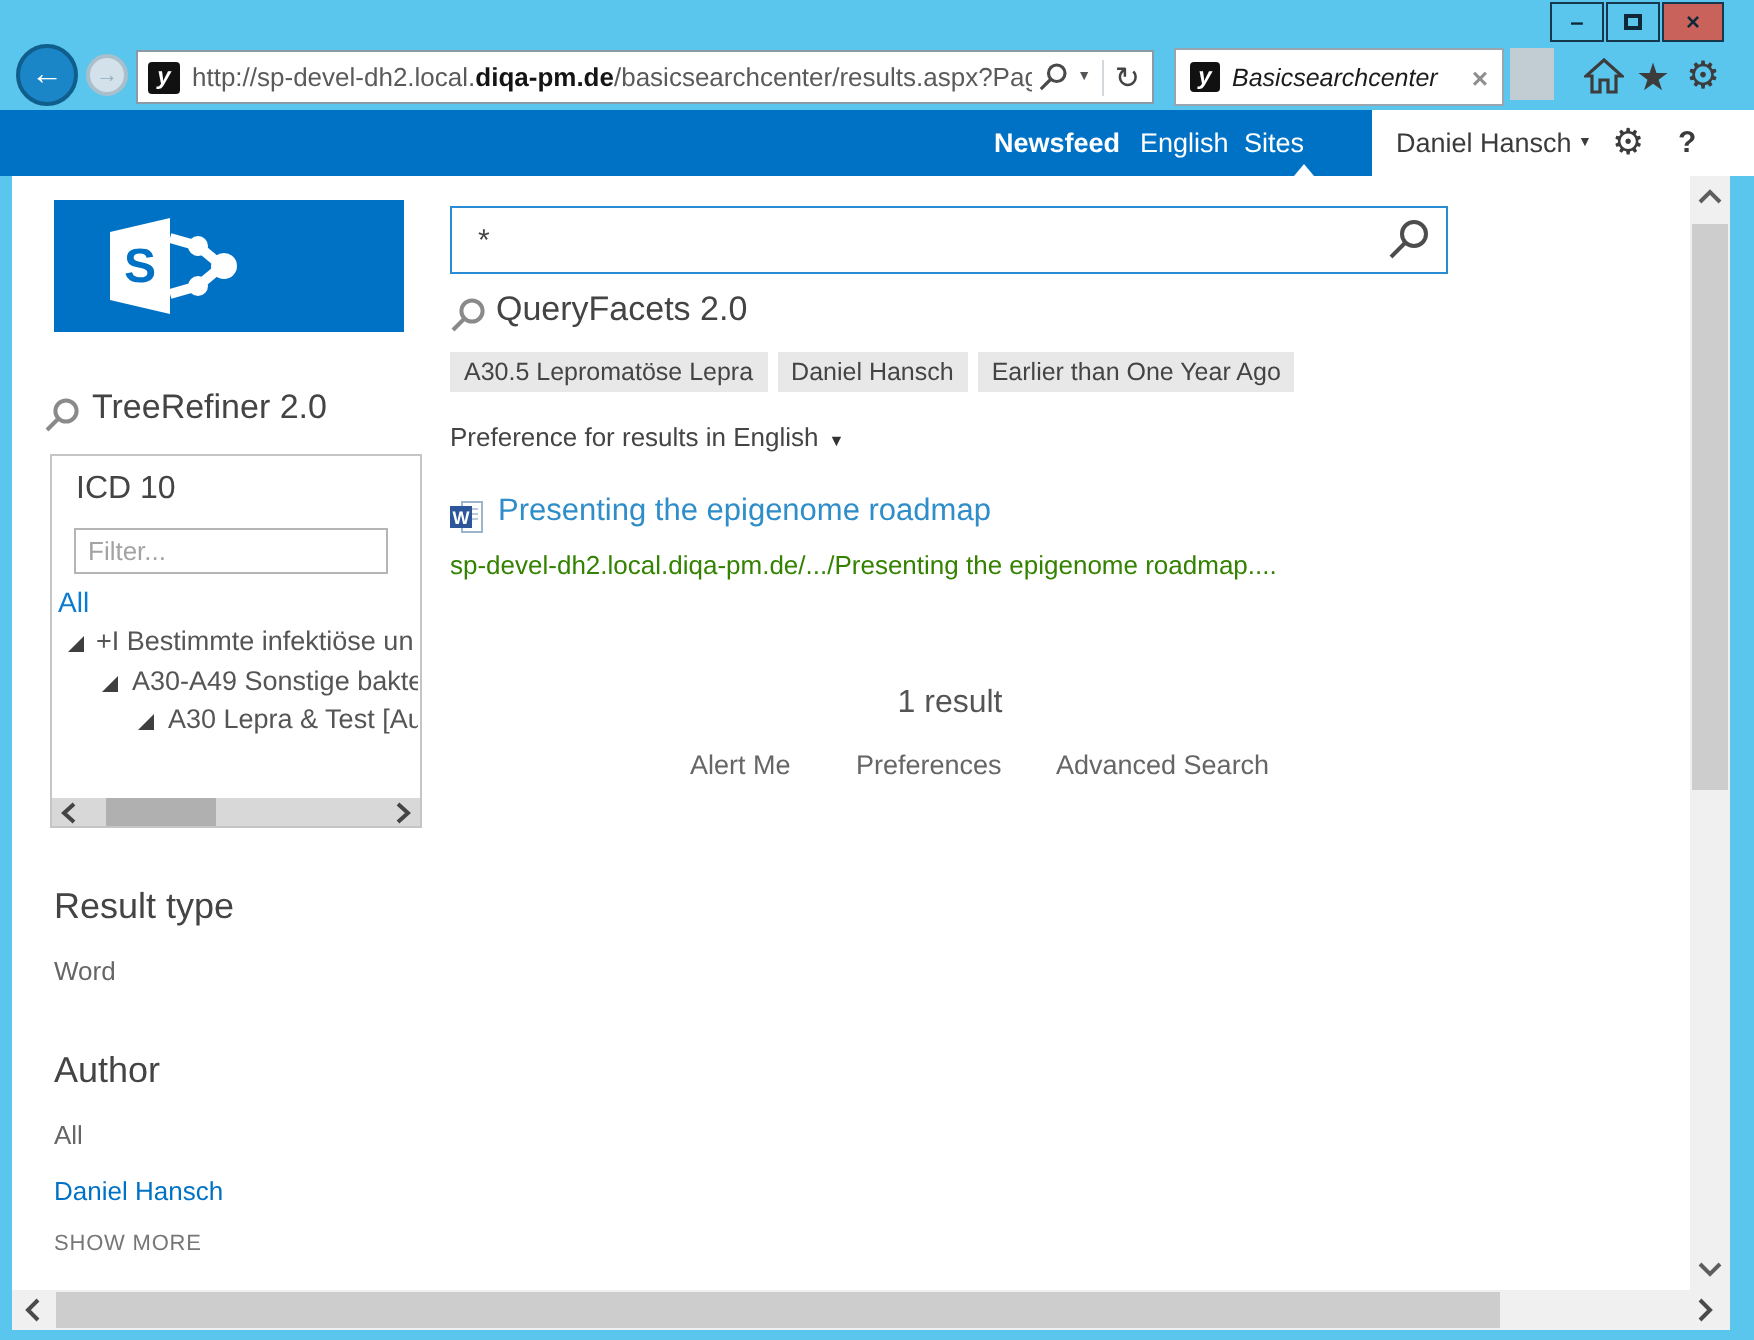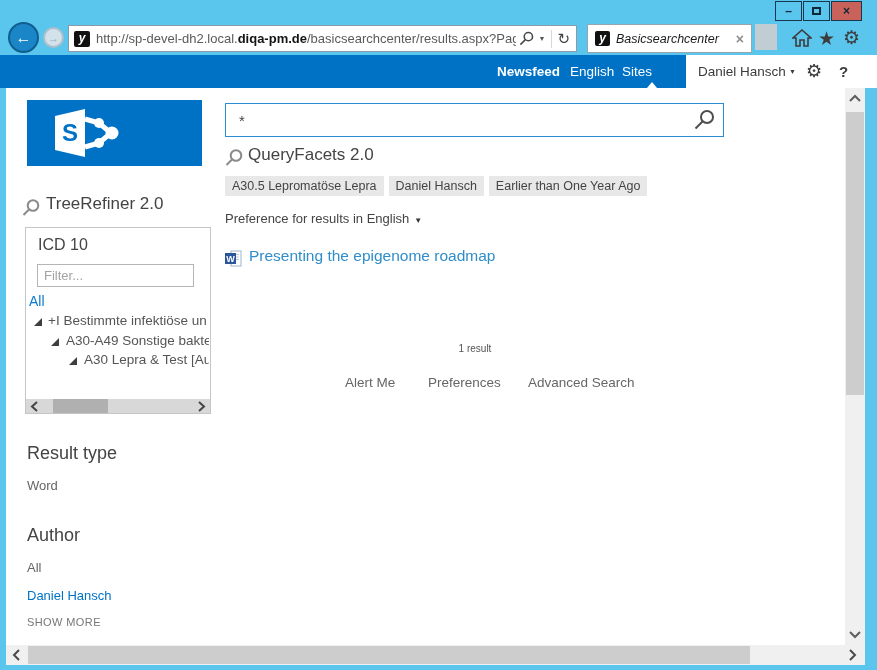--- a/index.html
+++ b/index.html
@@ -98,21 +98,21 @@
   .facets { position: absolute; left: 219px; top: 88px; display: flex; gap: 5px; }
   .facet { background: #e8e8e8; color: #444; font-size: 12.5px; padding: 3px 7px; white-space: nowrap; cursor: pointer; }
 
   .pref { position: absolute; left: 219px; top: 123px; font-size: 13px; color: #444; }
   .pref-caret { font-size: 8px; color: #333; margin-left: 5px; }
 
   .result-title { position: absolute; left: 243px; top: 159px; font-size: 15.5px; color: #2f8dca; cursor: pointer; }
   .result-url { position: absolute; left: 219px; top: 187px; font-size: 13px; color: #338200; }
   .result-ico { position: absolute; left: 219px; top: 162px; }
   .result-count { position: absolute; left: 219px; top: 255px; width: 500px; text-align: center;
-                  font-size: 10px; color: #555; }
+                  font-size: 16px; color: #555; }
   .action { position: absolute; top: 287px; font-size: 13.5px; color: #666; cursor: pointer; }
   .act-0 { left: 339px; } .act-1 { left: 422px; } .act-2 { left: 522px; }
 
   
   .vscroll { position: absolute; left: 845px; top: 88px; width: 20px; height: 557px; background: #f0f0f0; }
   .vthumb { position: absolute; left: 1px; top: 24px; width: 18px; height: 283px; background: #cdcdcd; }
   .hscroll { position: absolute; left: 6px; top: 645px; width: 859px; height: 20px; background: #f0f0f0; }
   .hthumb { position: absolute; left: 22px; top: 1px; width: 722px; height: 18px; background: #cdcdcd; }
 </style>
 </head>
@@ -273,20 +273,21 @@
       <svg width="17" height="17" viewBox="0 0 17 17">
         <rect x="6" y="1" width="10" height="15" fill="#fff" stroke="#9db6cc" stroke-width="1"></rect>
         <line x1="8" y1="4.5" x2="14" y2="4.5" stroke="#b9cada" stroke-width="1"></line>
         <line x1="8" y1="7" x2="14" y2="7" stroke="#b9cada" stroke-width="1"></line>
         <line x1="8" y1="9.5" x2="14" y2="9.5" stroke="#b9cada" stroke-width="1"></line>
         <rect x="0" y="3" width="11" height="11" fill="#2b579a"></rect>
         <text x="5.5" y="12" text-anchor="middle" font-size="9" font-weight="bold" fill="#ffffff" font-family="Liberation Sans, sans-serif">W</text>
       </svg>
     </span>
     <span class="result-title">Presenting the epigenome roadmap</span>
+    <span class="result-url">sp-devel-dh2.local.diqa-pm.de/.../Presenting the epigenome roadmap....</span>
 
     <span class="result-count">1 result</span>
 
     <span class="action act-0">Alert Me</span>
     <span class="action act-1">Preferences</span>
     <span class="action act-2">Advanced Search</span>
   </div>
 
   <div class="vscroll">
     <span class="chev" style="left:4px;top:6px;">

